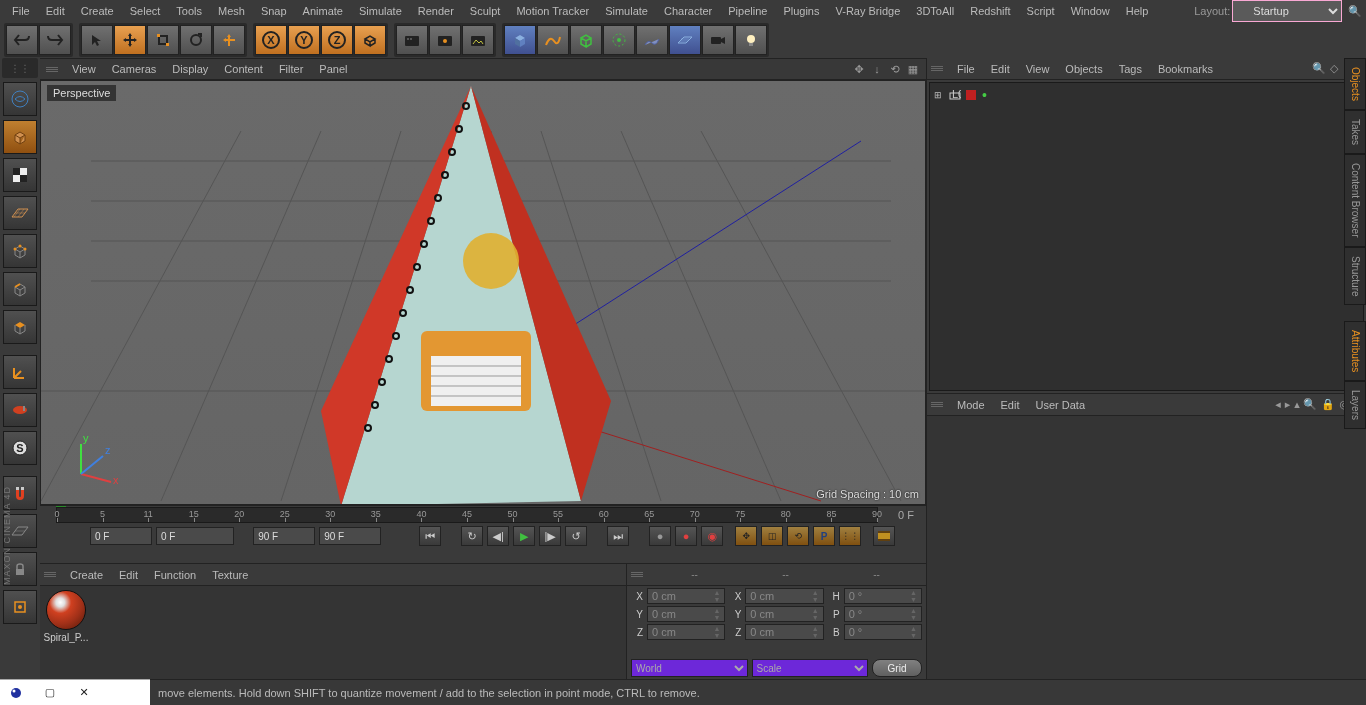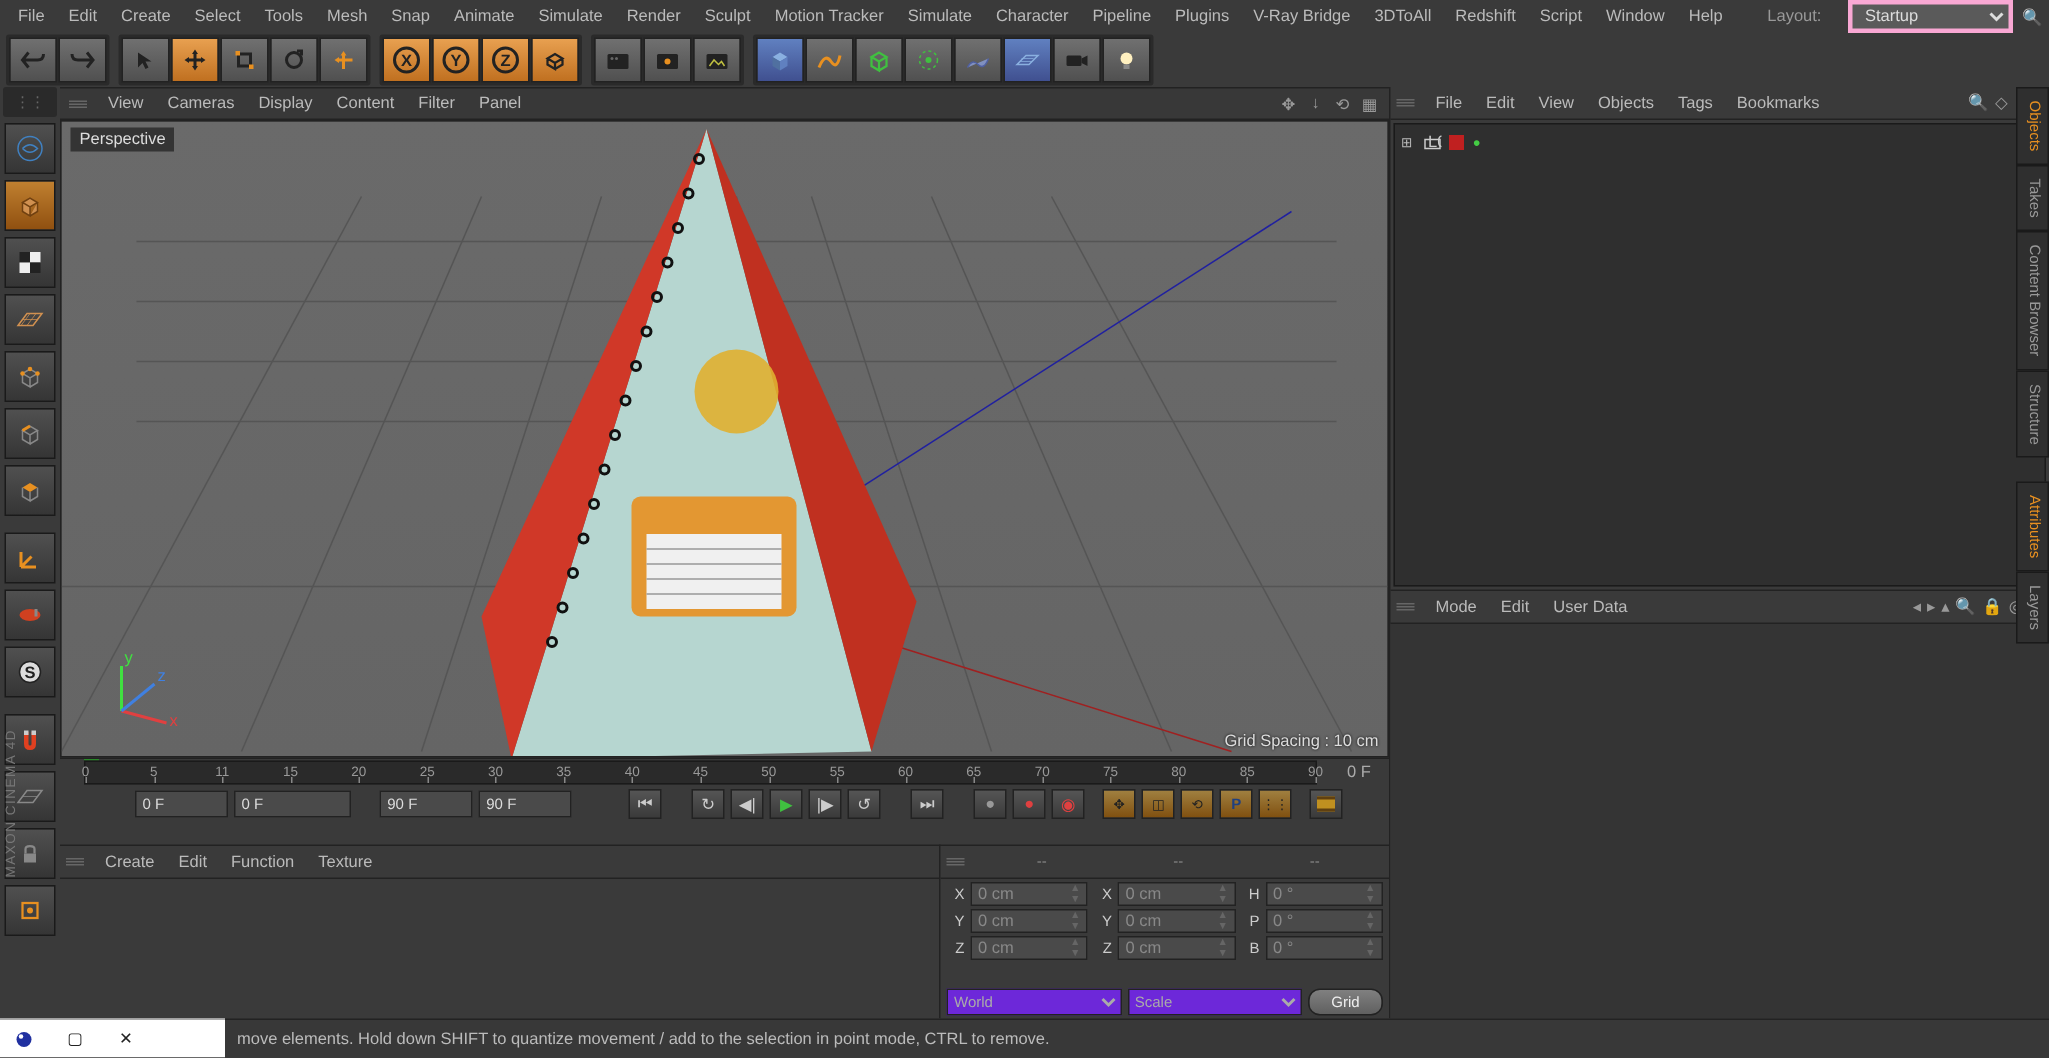--- a/index.html
+++ b/index.html
@@ -1,21 +1,21 @@
 <!DOCTYPE html>
 <html><head>
 <meta charset="utf-8">
 <style>
 * { box-sizing: border-box; margin: 0; padding: 0; font-family: Arial, sans-serif; font-size: 11px; }
 body { background: #3a3a3a; width: 1366px; height: 705px; overflow: hidden; color: #ccc; position: relative; }
 .menubar { height: 22px; background: #3a3a3a; display: flex; align-items: center; padding: 0 4px; }
 .menubar .menu-item { padding: 4px 8px; cursor: pointer; color: #bbb; }
 .menubar .spacer { flex: 1; }
-.menubar .layout-label { padding-right: 18px; color: #999; }
-.menubar .layout-select { width: 110px; height: 22px; background: #5a5a5a; color: #ddd; border: 3px solid #f9a8d4; padding: 0 4px; font-size: 11px; }
+.menubar .layout-label { padding-right: 2px; color: #999; }
+.menubar .layout-select { width: 110px; height: 22px; background: #5a5a5a; color: #ddd; border: 1px solid #f9a8d4; padding: 0 16px; font-size: 11px; }
 .menubar .search-icon { margin-left: 6px; color: #aaa; cursor:pointer; }
 .toolbar { height: 36px; background: #3a3a3a; display: flex; align-items: center; padding: 2px 4px; gap: 6px; }
 .tool-group { display: flex; gap: 1px; background: #2a2a2a; padding: 2px; border-radius: 2px; }
 .tool-btn { width: 32px; height: 30px; background: linear-gradient(#707070,#505050); border: 1px solid #222; display: flex; align-items: center; justify-content: center; cursor:pointer; }
 .tool-btn.orange { background: linear-gradient(#e8a050,#c07020); }
 .tool-btn.blue { background: linear-gradient(#6080c0,#405090); }
 .tool-btn svg, .tool-btn span { pointer-events:none; }
 .main-layout { display: flex; height: calc(100% - 58px - 26px); }
 .left-tools { width: 40px; background: #3a3a3a; display:flex; flex-direction:column; padding-top:0; gap:4px; align-items:center; }
 .left-tools .left-small { height:20px; background:#2a2a2a; width:36px; border-radius:2px; display:flex; align-items:center; justify-content:center; }
@@ -570,20 +570,26 @@
           <div class="grip">
               <span></span>
               <span></span>
               <span></span>
             </div>
           <span class="panel-menu">Create</span>
           <span class="panel-menu">Edit</span>
           <span class="panel-menu">Function</span>
           <span class="panel-menu">Texture</span>
         </div>
+        <div class="material-body">
+          <div class="material-thumb">
+            <div class="ball"></div>
+            <div class="name">Spiral_P...</div>
+          </div>
+        </div>
       </div>
       <div class="coord-panel">
         <div class="coord-header">
           <div class="grip">
               <span></span>
               <span></span>
               <span></span>
             </div>
           <span class="col">--</span>
           <span class="col">--</span>

